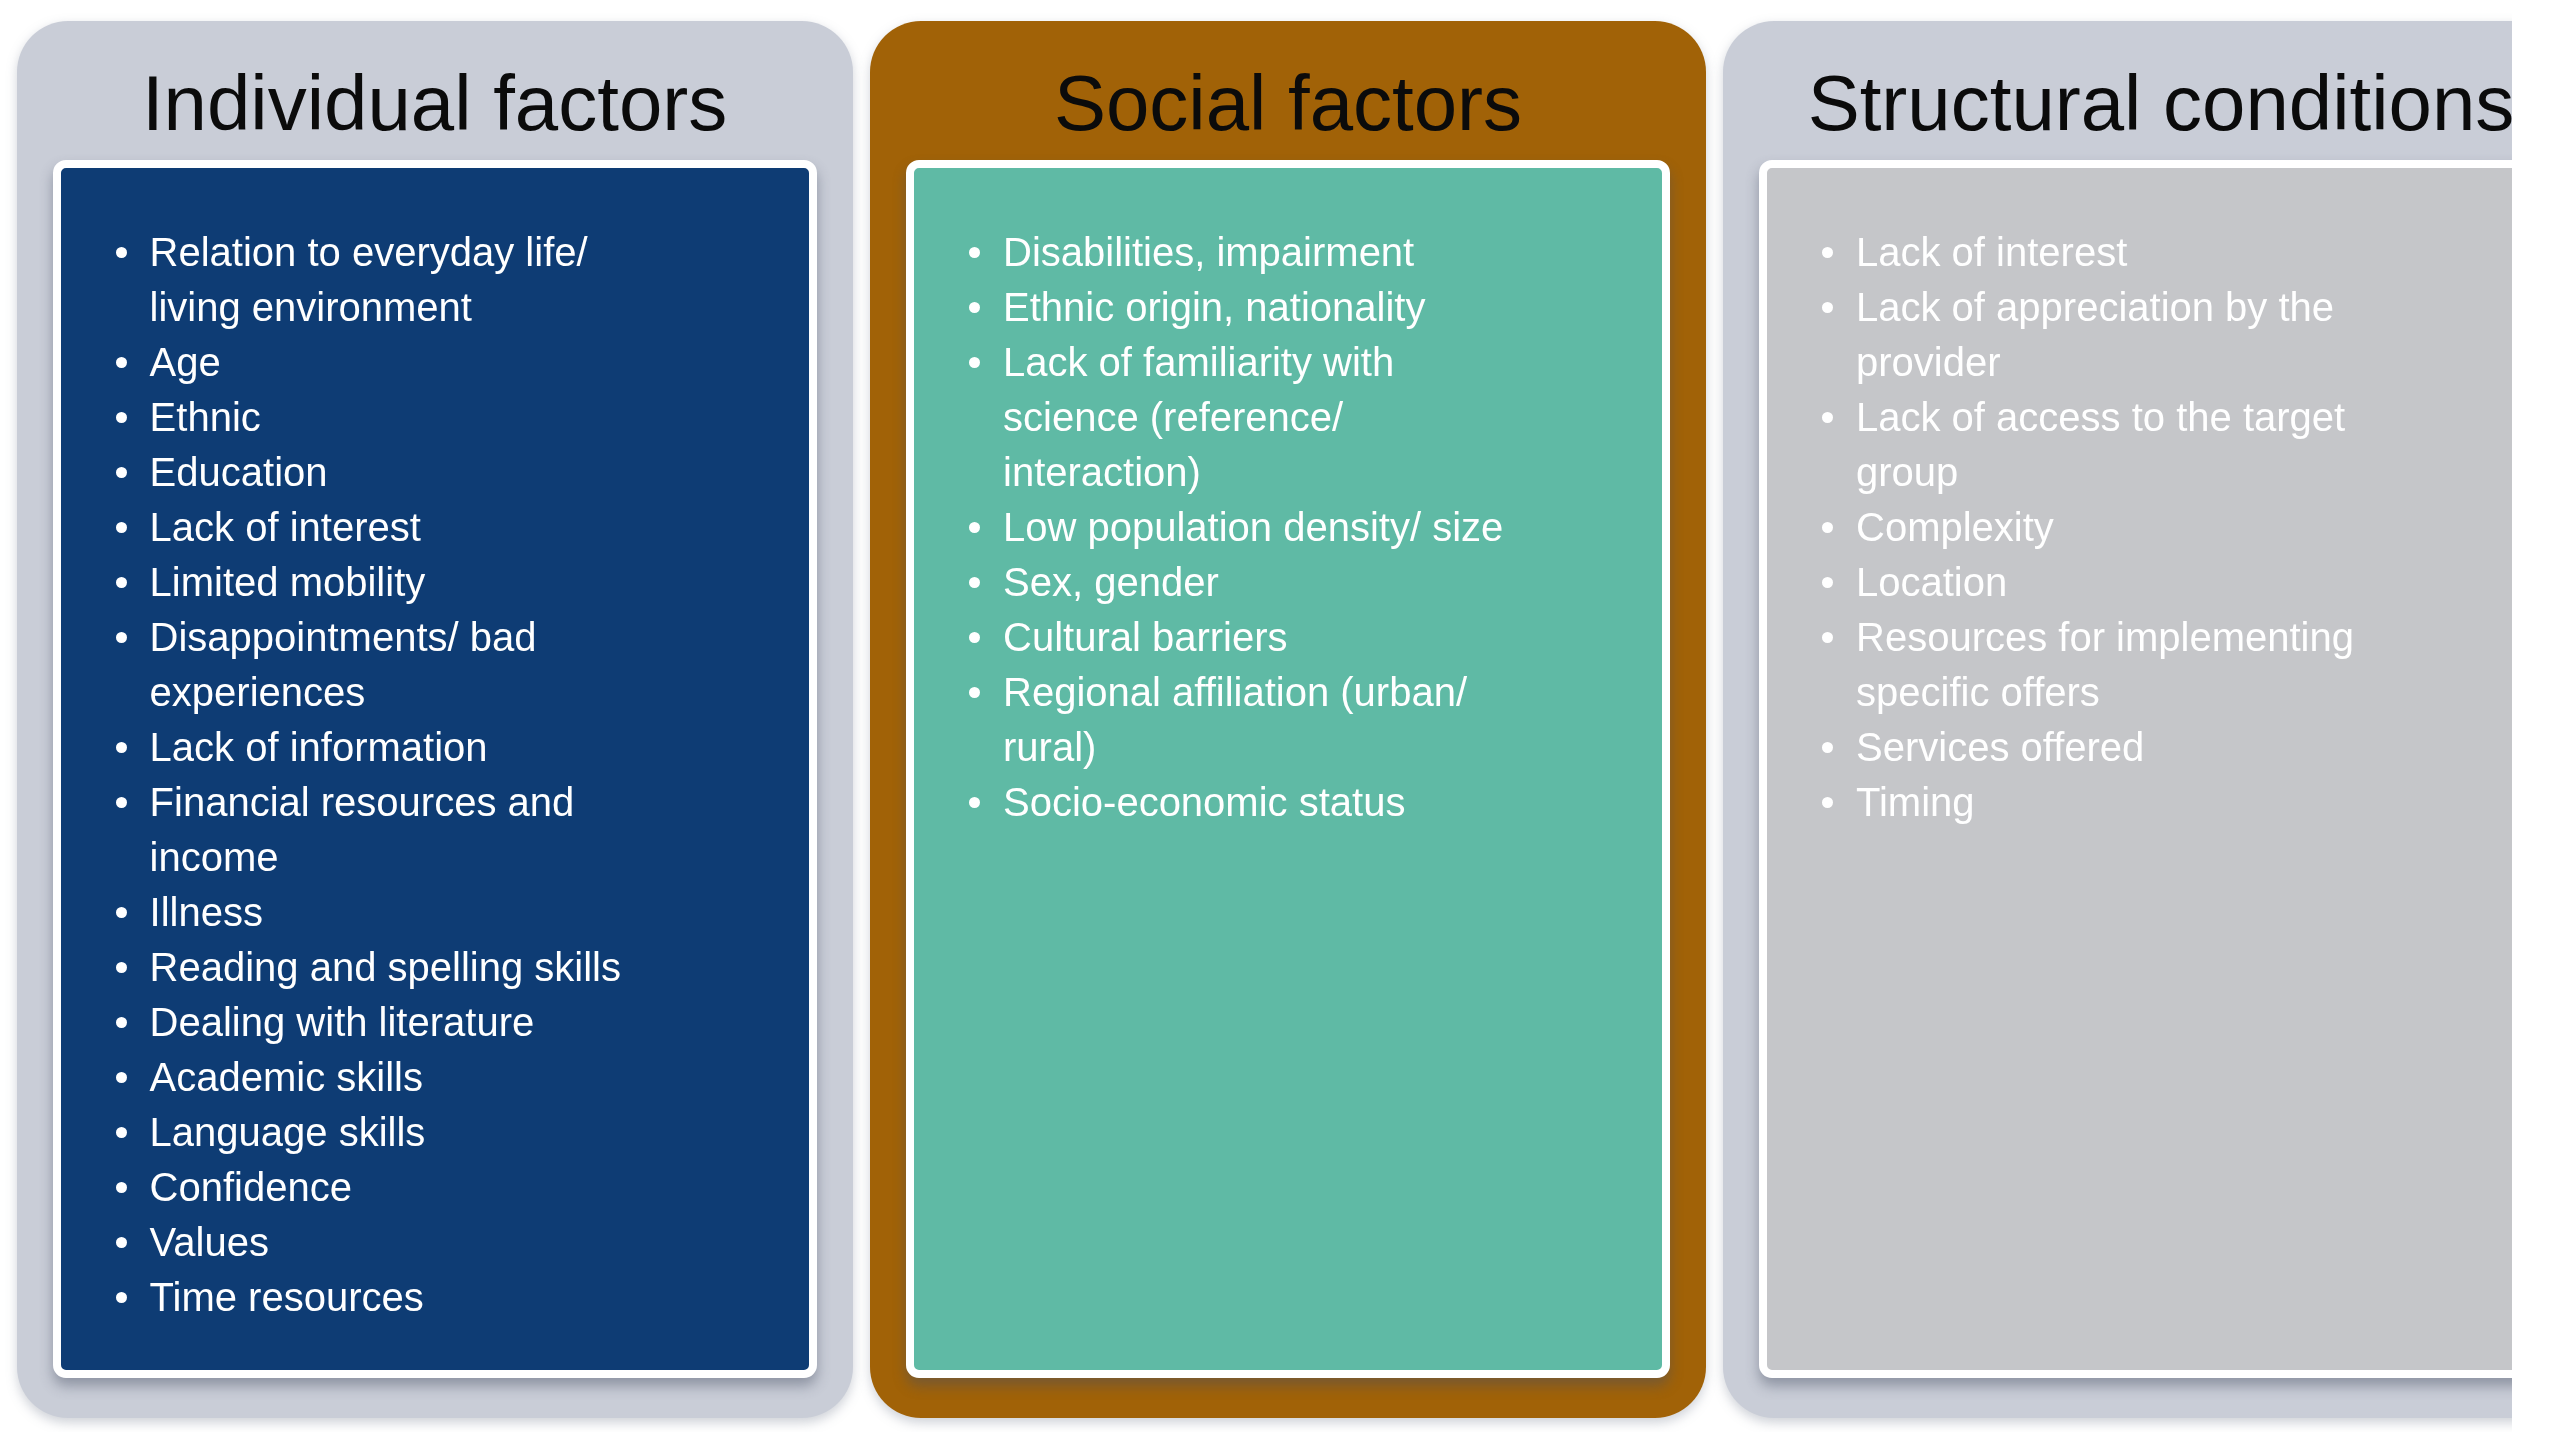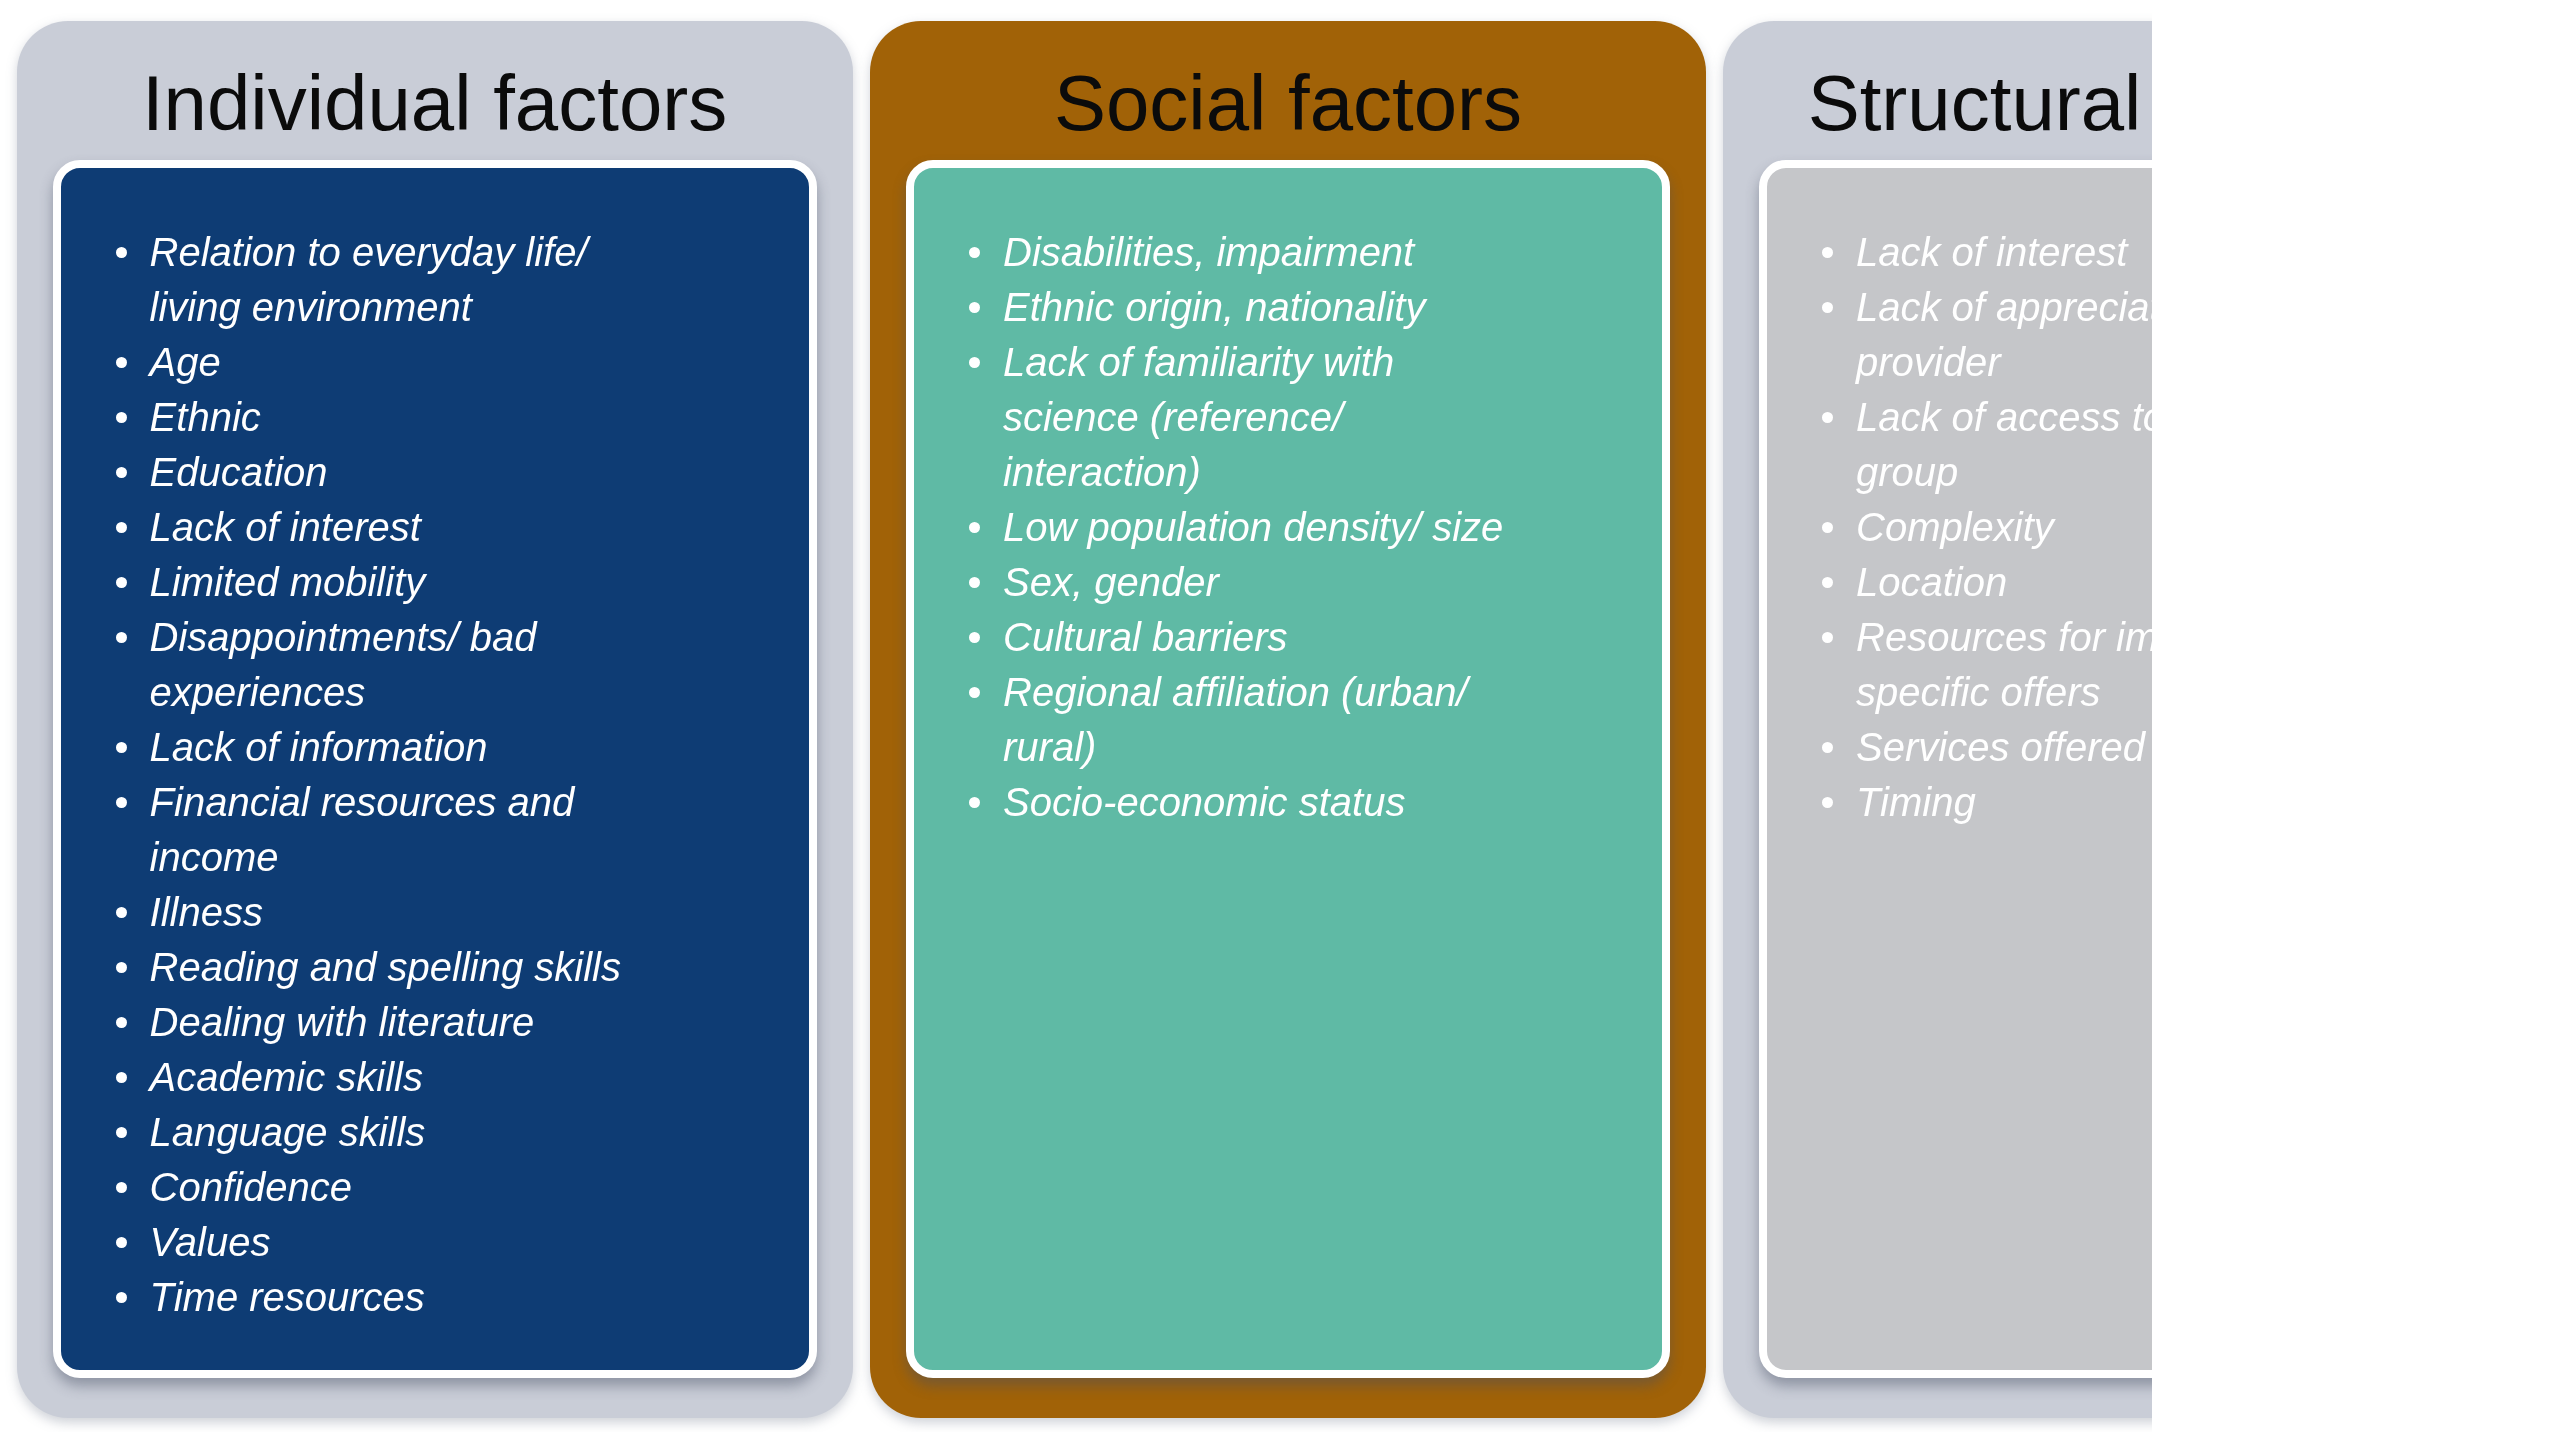--- a/index.html
+++ b/index.html
@@ -1,18 +1,18 @@
 <!DOCTYPE html>
 <html style="font-size:12.7px"><head>
 <meta charset="utf-8">
 <style>
   html,body{margin:0;padding:0;background:#ffffff;}
   .canvas{
     position:relative;
-    width:2152px;height:1432px;
+    width:2512px;height:1432px;
     background:#ffffff;
     font-family:"Liberation Sans","DejaVu Sans",sans-serif;
     overflow:hidden;
   }
   .panel{
     position:absolute;
     top:21.4px;height:1397px;width:836px;
     border-radius:51px;
     box-shadow:0 4.8px 11px rgba(120,128,145,.35);
   }
@@ -26,23 +26,22 @@
     font-size:78px;
     line-height:1.2;
     font-weight:400;
     color:#0b0b0b;
     letter-spacing:0;
   }
   .inner{
     position:absolute;
     left:36px;right:36px;top:139px;bottom:40px;
     border:8.7px solid #ffffff;
-    border-radius:27px;
+    border-radius:13px;
     box-shadow:0 8px 12.7px rgba(70,80,100,.45);
-    font-style:italic;
   }
   ul.blist{
     list-style:none;
     margin:0;
     padding:57px 32px 0 55px;
   }
   ul.blist li{
     display:flex;
     align-items:flex-start;
     color:#ffffff;

